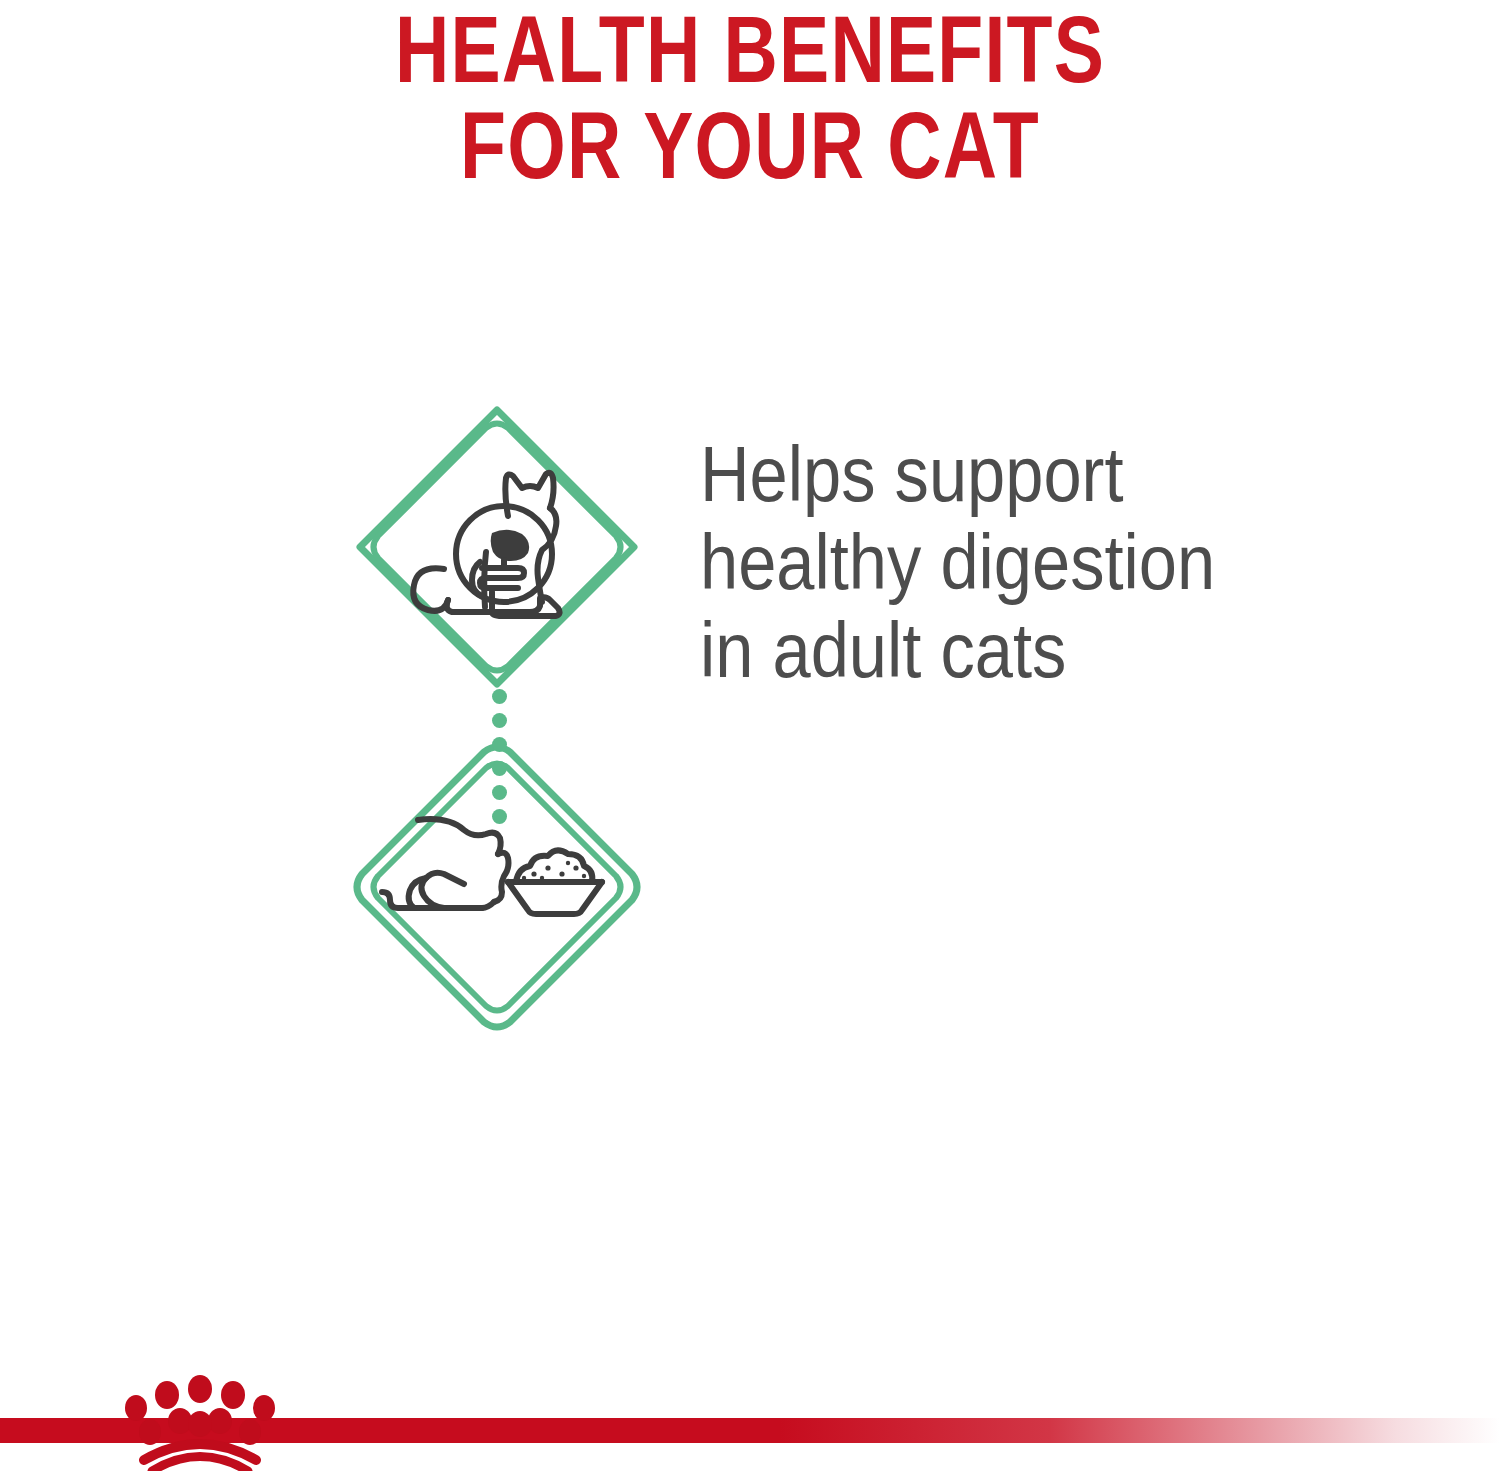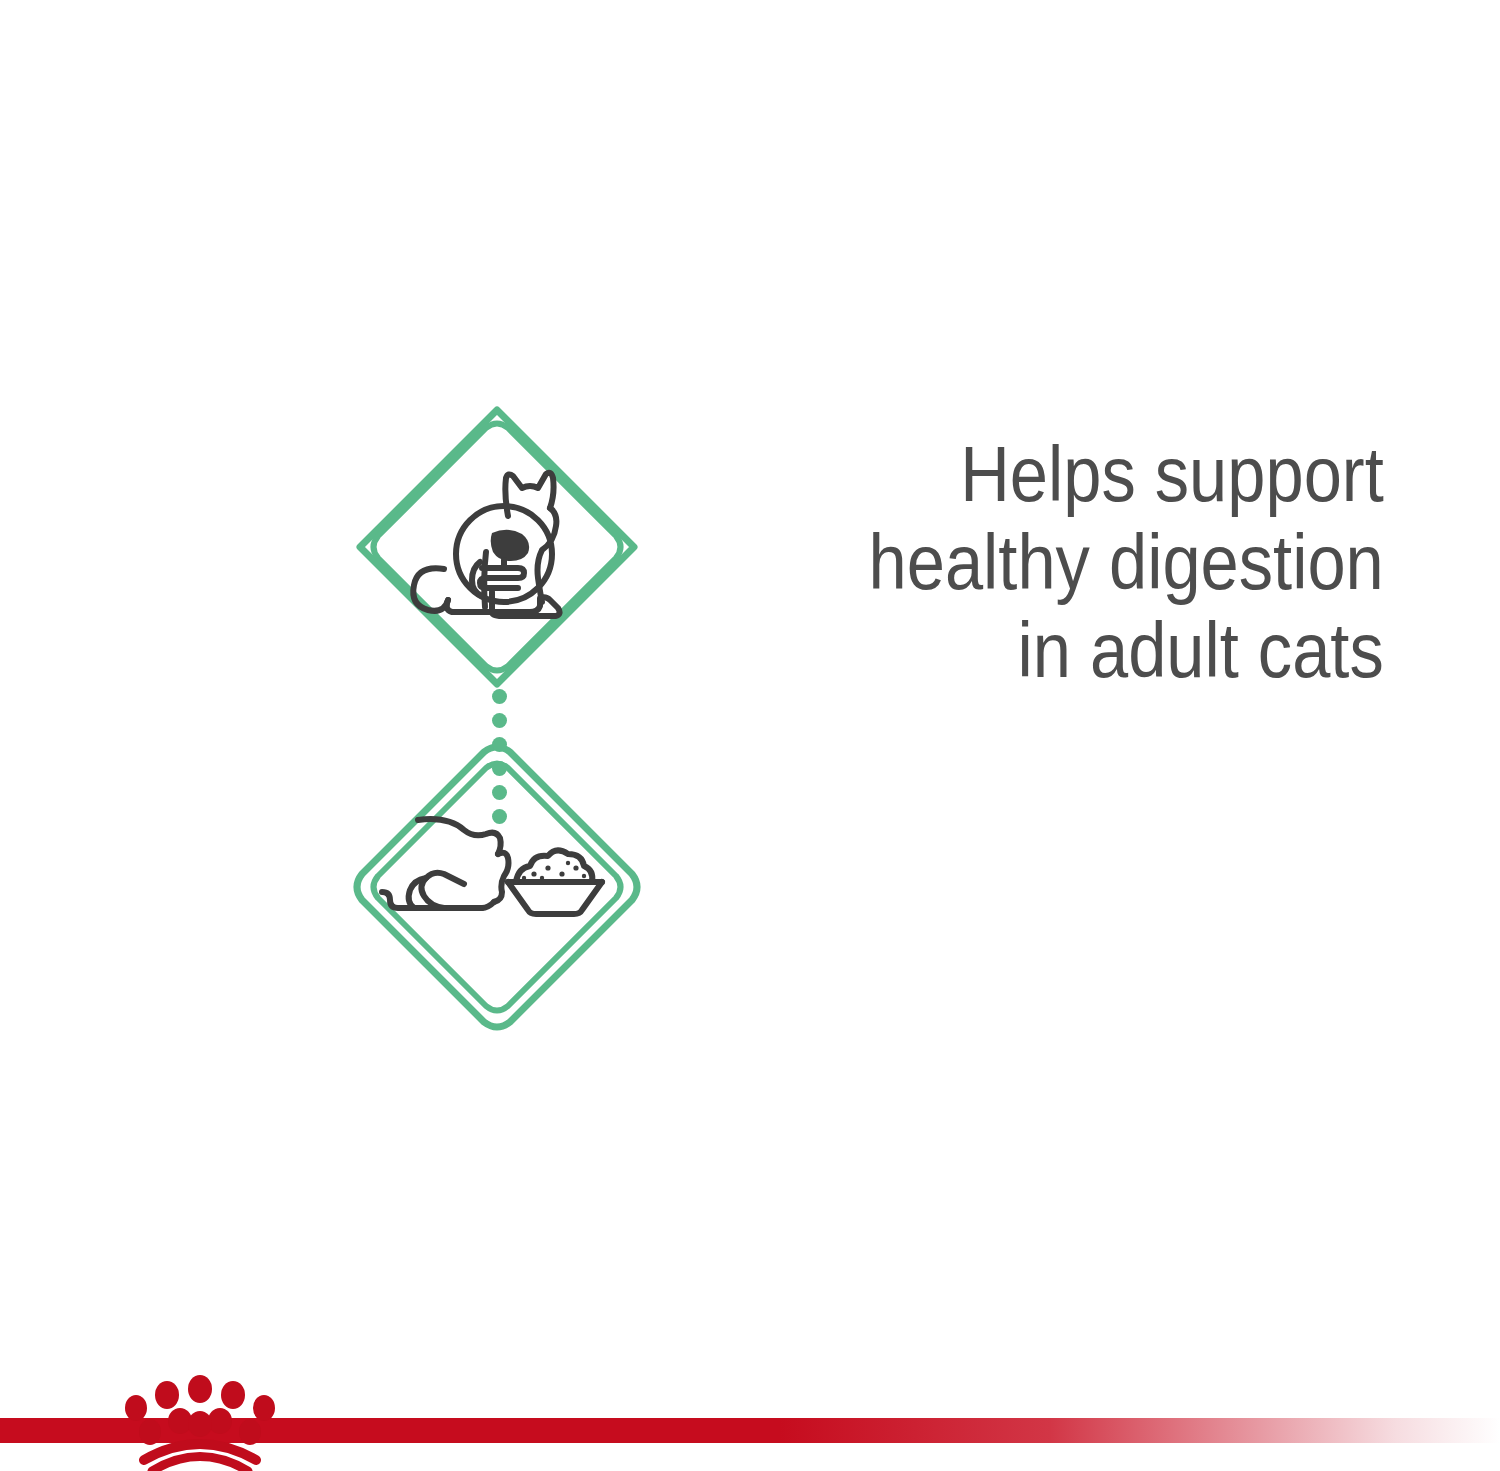--- a/index.html
+++ b/index.html
@@ -64,21 +64,20 @@
     left: 352px;
     top: 10px;
     width: 290px;
     height: 290px;
   }
   .badge svg { display: block; width: 100%; height: 100%; }
 
   .text-cell {
     flex: 1 1 auto;
     padding-right: 23px;
-    text-align: right;
   }
   .benefit-text {
     color: #4d4d4d;
     font-family: "Liberation Sans Narrow", "Liberation Sans", sans-serif;
     font-size: 78px;
     line-height: 88px;
     font-weight: 400;
     transform: scaleX(0.88);
     transform-origin: left center;
     white-space: pre-line;
@@ -129,20 +128,24 @@
     width: 180px;
     height: 103px;
   }
   .crown svg { display: block; width: 100%; height: 100%; }
 </style>
 </head>
 <body>
 
 <div id="page">
 
+  <div class="title-block">
+    <span class="title-line">HEALTH BENEFITS</span>
+    <span class="title-line">FOR YOUR CAT</span>
+  </div>
 
   <div class="benefits">
 
     <div class="benefit-row">
       <div class="badge-cell">
         <div class="badge">
           <svg viewBox="0 0 290 290" xmlns="http://www.w3.org/2000/svg">
 
             <path d="M145 8 L282 145 L145 282 L8 145 Z" fill="none" stroke="#5ab98a" stroke-width="7" stroke-linejoin="round" stroke-linecap="round" style="stroke-dasharray:none" transform="translate(0,0)"></path>
 

